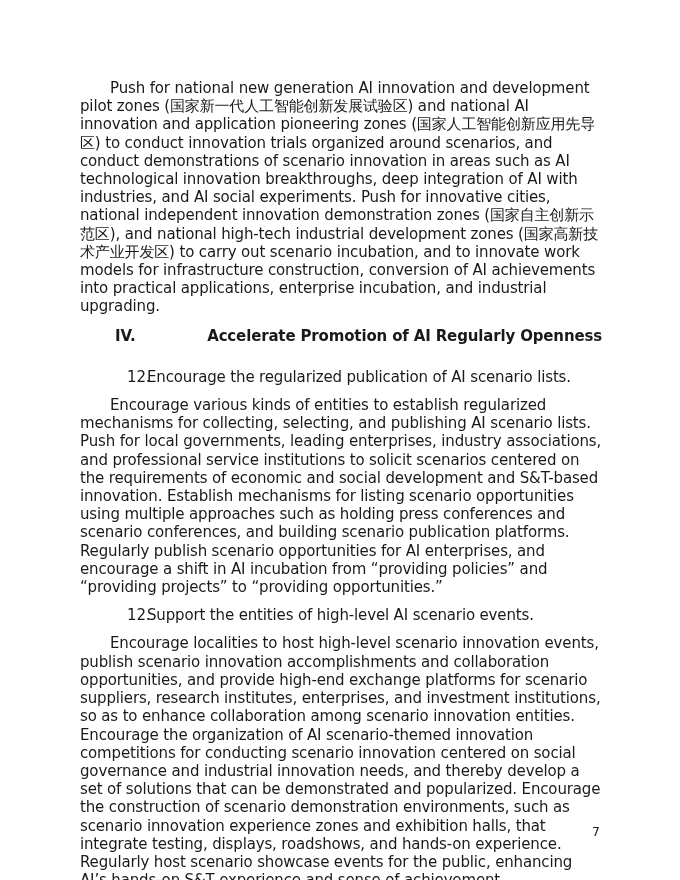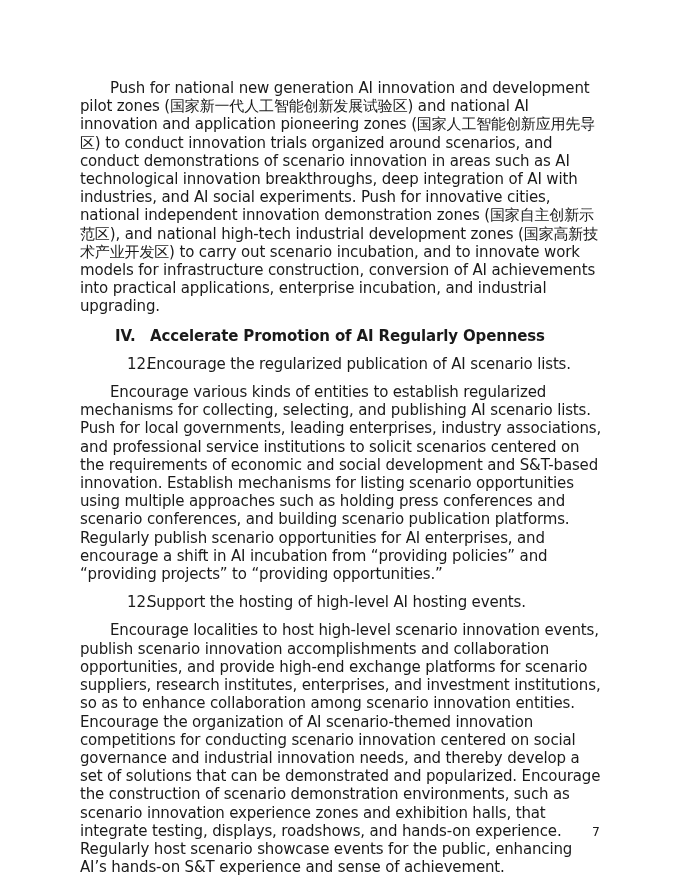--- a/index.html
+++ b/index.html
@@ -9,22 +9,22 @@
     font-family: "DejaVu Sans", "Liberation Sans", sans-serif;
     color: #1a1a1a;
   }
   .content {
     position: absolute; left: 80px; top: 79px; width: 522px;
     font-size: 15px; line-height: 18.2px; letter-spacing: -0.15px;
   }
   p { margin: 0; }
   .para { text-indent: 30px; }
   .heading {
-    font-weight: bold; margin-top: 11px; margin-bottom: 10px;
-    display: flex; padding-left: 35px;
+    font-weight: bold; margin-top: 11px; margin-bottom: 23px;
+    display: flex; padding-left: 35px; justify-content: space-between;
   }
   .heading .num { width: 35px; }
   .subitem { display: flex; padding-left: 47px; margin-bottom: 10px; align-items: center; }
   .subitem .num { width: 20px; }
   .gap { margin-top: 10px; }
   .page-number {
     position: absolute; right: 80px; top: 824px;
     font-size: 12.4px; color: #1a1a1a;
   }
 </style>
@@ -43,21 +43,21 @@
 
     <div class="subitem">
       <span class="num">12.</span>
       <span>Encourage the regularized publication of AI scenario lists.</span>
     </div>
 
     <p class="para">Encourage various kinds of entities to establish regularized mechanisms for collecting, selecting, and publishing AI scenario lists. Push for local governments, leading enterprises, industry associations, and professional service institutions to solicit scenarios centered on the requirements of economic and social development and S&amp;T-based innovation. Establish mechanisms for listing scenario opportunities using multiple approaches such as holding press conferences and scenario conferences, and building scenario publication platforms. Regularly publish scenario opportunities for AI enterprises, and encourage a shift in AI incubation from “providing policies” and “providing projects” to “providing opportunities.”</p>
 
     <div class="subitem gap">
       <span class="num">12.</span>
-      <span>Support the hosting of high-level AI hosting events.</span>
+      <span>Support the entities of high-level AI scenario events.</span>
     </div>
 
     <p class="para">Encourage localities to host high-level scenario innovation events, publish scenario innovation accomplishments and collaboration opportunities, and provide high-end exchange platforms for scenario suppliers, research institutes, enterprises, and investment institutions, so as to enhance collaboration among scenario innovation entities. Encourage the organization of AI scenario-themed innovation competitions for conducting scenario innovation centered on social governance and industrial innovation needs, and thereby develop a set of solutions that can be demonstrated and popularized. Encourage the construction of scenario demonstration environments, such as scenario innovation experience zones and exhibition halls, that integrate testing, displays, roadshows, and hands-on experience. Regularly host scenario showcase events for the public, enhancing AI’s hands-on S&amp;T experience and sense of achievement.</p>
 
     <div class="subitem gap">
       <span class="num">9.</span>
       <span>Expand channels for AI scenario innovation collaboration and link-up.</span>
     </div>
 
   </div>

